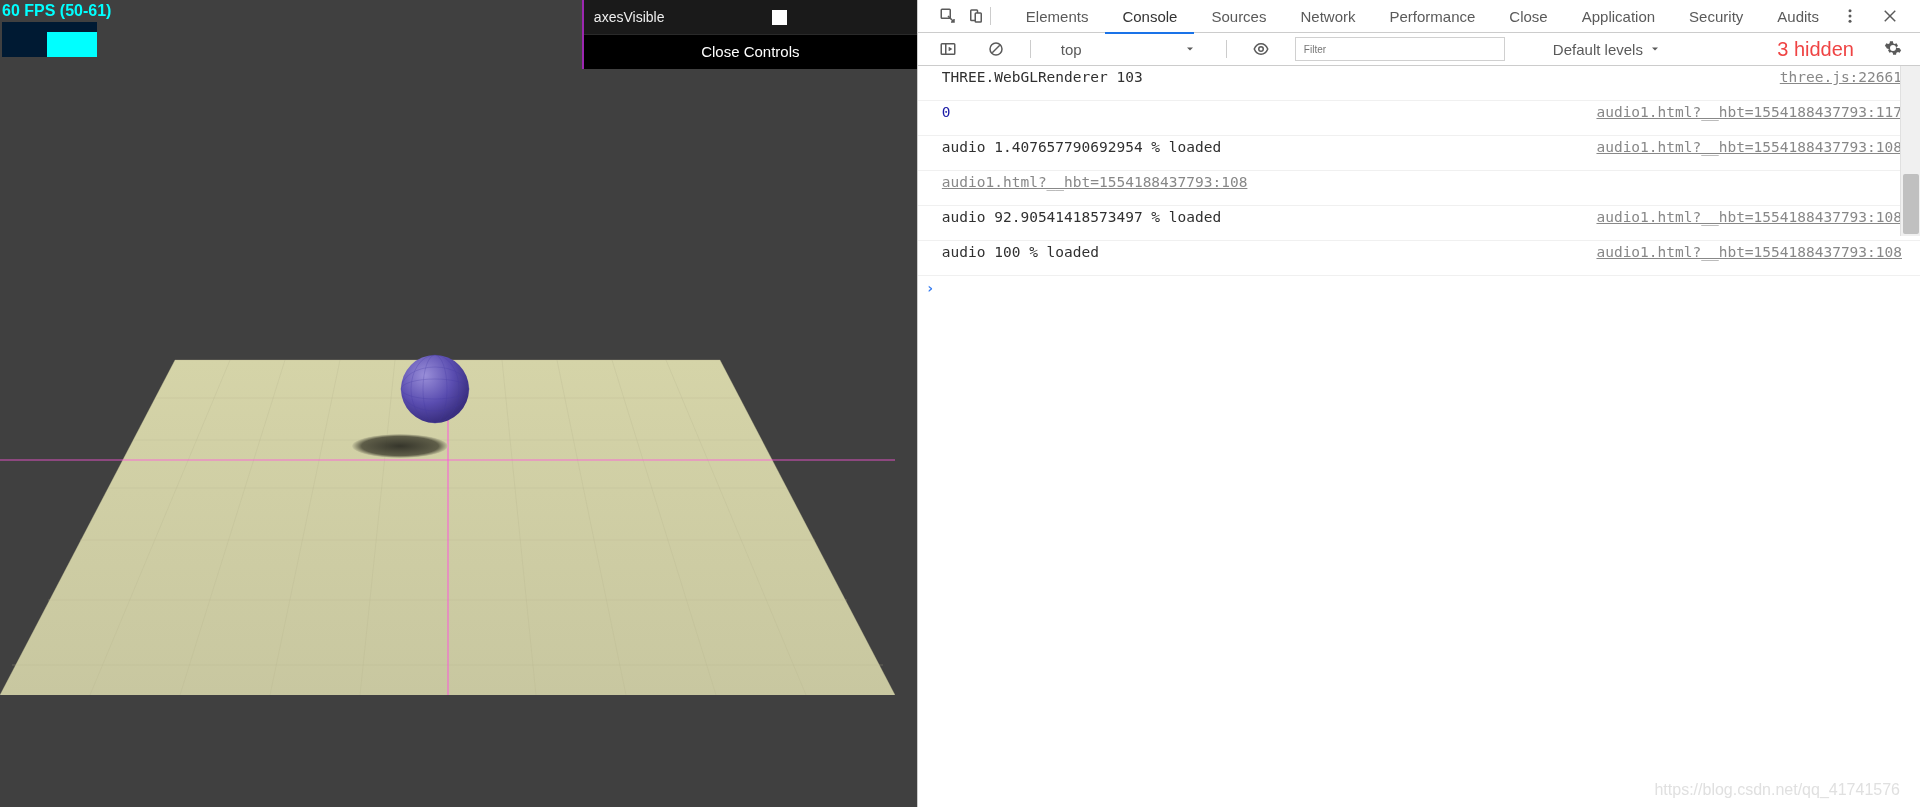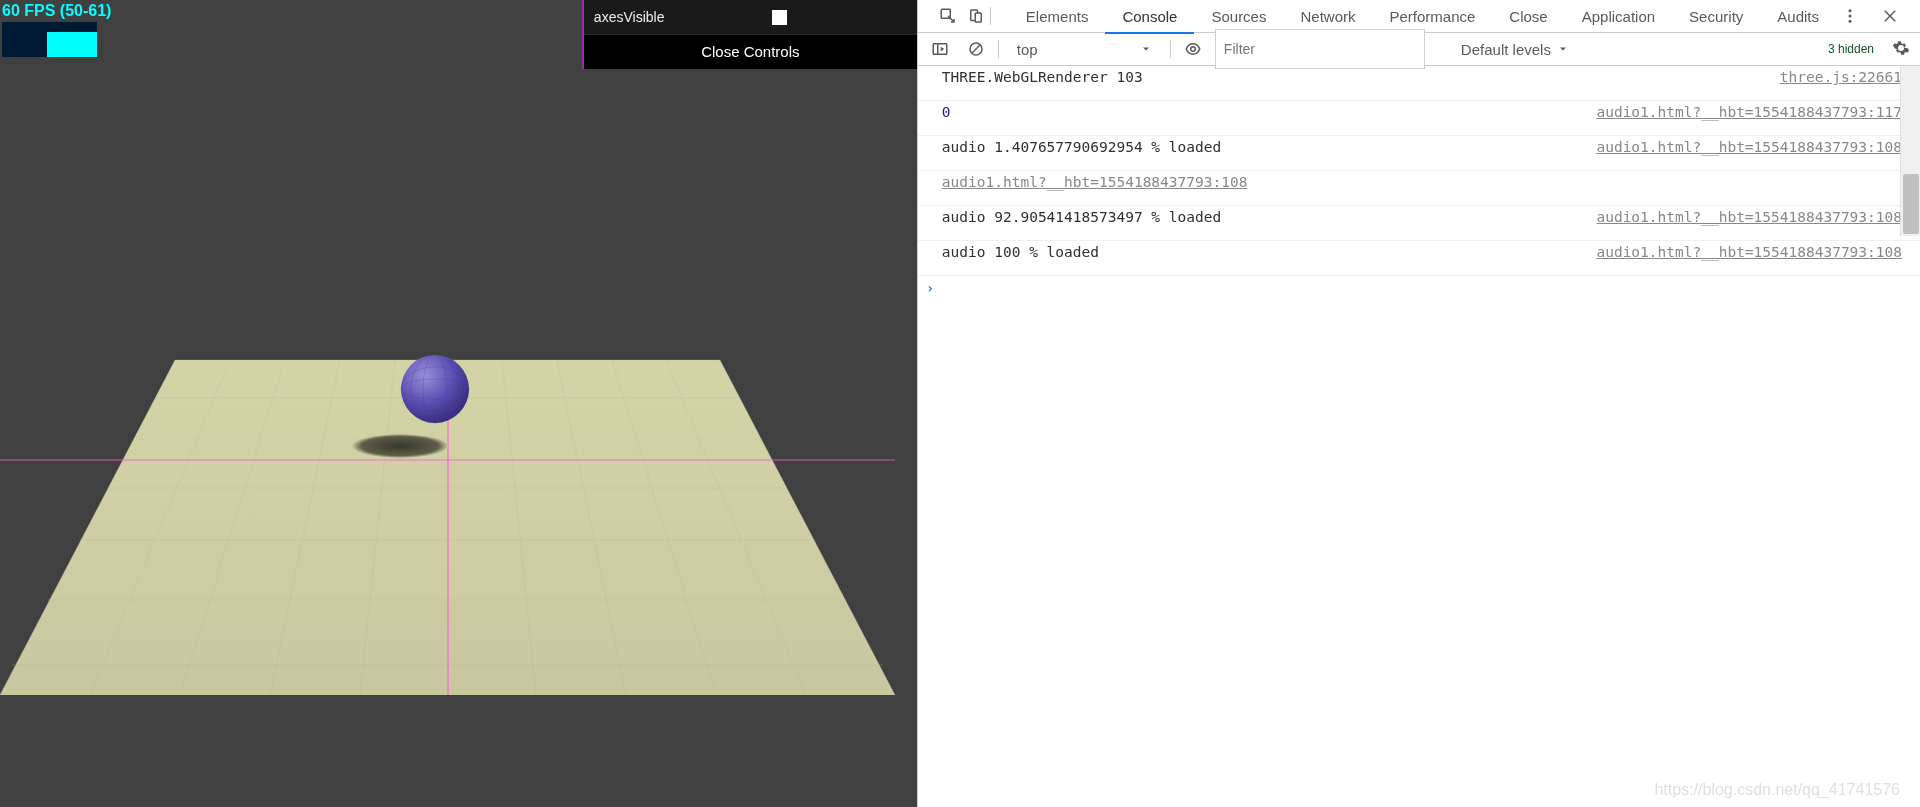--- a/index.html
+++ b/index.html
@@ -29,25 +29,25 @@
 .dt-toolbar { height: 33px; border-bottom: 1px solid #ccc; display: flex; align-items: center; padding: 0 16px; font-size: 15px; color: #5a5a5a; }
 .dt-toolbar-icon { display: inline-flex; align-items: center; justify-content: center; width: 28px; height: 28px; cursor: pointer; }
 .dt-tabs { display: flex; margin-left: 18px; gap: 0; }
 .dt-tab { padding: 0 17px; height: 33px; line-height: 33px; cursor: pointer; position: relative; }
 .dt-tab.active { color: #333; }
 .dt-tab.active::after { content: ''; position: absolute; bottom: -1px; left: 0; right: 0; height: 2px; background: #1a73e8; }
 .dt-toolbar-right { margin-left: auto; display: flex; align-items: center; gap: 12px; }
 .dt-divider { width: 1px; height: 18px; background: #ccc; }
 
 
-.console-toolbar { height: 33px; border-bottom: 1px solid #ccc; display: flex; align-items: center; padding: 0 8px; font-size: 15px; color: #5a5a5a; gap: 8px; }
+.console-toolbar { height: 33px; border-bottom: 1px solid #ccc; display: flex; align-items: center; padding: 0 16px; font-size: 15px; color: #5a5a5a; gap: 20px; }
 .context-select { display: flex; align-items: center; padding: 0 10px; height: 24px; min-width: 155px; justify-content: space-between; cursor: pointer; }
-.filter-input { height: 40px; width: 210px; border: 1px solid #d0d0d0; padding: 0 8px; font-size: 14px; color: #888; }
+.filter-input { height: 24px; width: 210px; border: 1px solid #d0d0d0; padding: 0 8px; font-size: 10px; color: #888; }
 .levels-select { display: flex; align-items: center; cursor: pointer; gap: 6px; padding: 0 8px; margin-left: 20px; }
-.hidden-count { margin-left: auto; color: #14532d; font-size: 12px; }
+.hidden-count { margin-left: auto; color: #ef4444; font-size: 20px; }
 .settings-gear { width: 20px; height: 20px; cursor: pointer; margin-left: 10px; }
 
 
 .console-messages { flex: 1; overflow-y: auto; font-family: Consolas, Menlo, monospace; font-size: 14.5px; }
 .console-row { display: flex; padding: 3px 0 15px 24px; border-bottom: 1px solid #f0f0f0; position: relative; }
 .console-msg { flex: 1; color: #303030; padding-left: 0; }
 .console-msg.blue-num { color: #1a1aa6; }
 .console-src { color: #888; text-decoration: underline; cursor: pointer; padding-right: 18px; white-space: nowrap; }
 .console-prompt { display: flex; padding: 4px 0 4px 8px; }
 .prompt-arrow { color: #367cf1; font-weight: bold; margin-right: 8px; }

